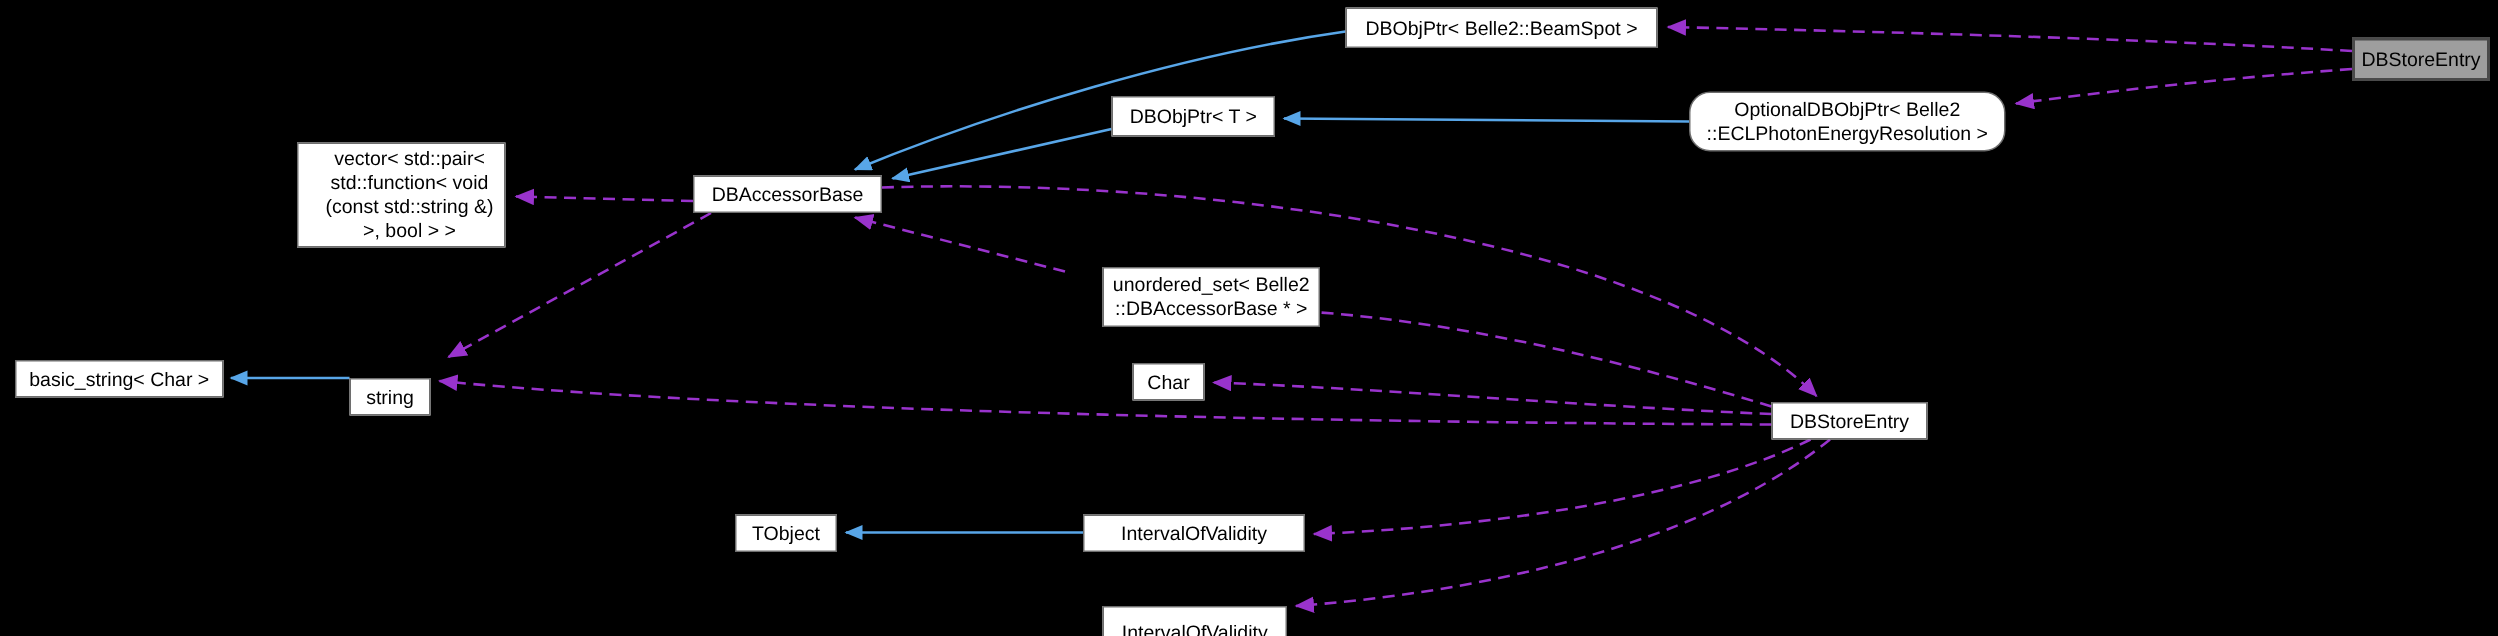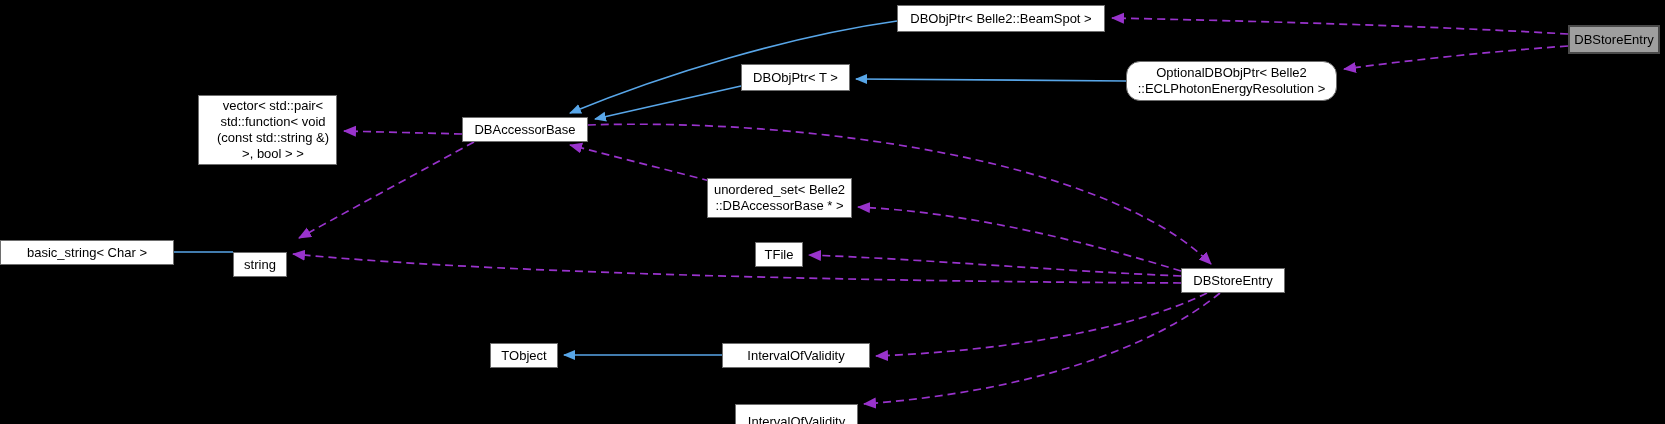--- a/index.html
+++ b/index.html
@@ -28,23 +28,23 @@
     background:#9e9e9e;
     border:2px solid #4a4a4a;
   }
   
   .n-beamspot{left:897px;top:5px;width:208px;height:27px;}
   .n-clusterutils{left:1568px;top:25px;width:92px;height:29px;}
   .n-dbobjptr-t{left:741px;top:64px;width:109px;height:27px;}
   .n-optional{left:1126px;top:61px;width:211px;height:40px;border-radius:14px;}
   .n-vector{left:198px;top:95px;width:139px;height:70px;padding-left:15px;}
   .n-dbaccessorbase{left:462px;top:117px;width:126px;height:25px;}
-  .n-unordered{left:707px;top:178px;width:145px;height:40px;}
+  .n-unordered{left:735px;top:178px;width:145px;height:40px;}
   .n-tfile{left:755px;top:242px;width:48px;height:25px;}
-  .n-basicstring{left:0;top:240px;width:174px;height:25px;}
+  .n-basicstring{left:10px;top:240px;width:139px;height:25px;}
   .n-string{left:233px;top:252px;width:54px;height:25px;}
   .n-dbstoreentry{left:1181px;top:268px;width:104px;height:25px;}
   .n-tobject{left:490px;top:343px;width:68px;height:25px;}
   .n-intrarun{left:722px;top:343px;width:148px;height:25px;}
   .n-interval{left:735px;top:404px;width:123px;height:36px;}
 </style>
 </head>
 <body>
 
 <div id="canvas">
@@ -87,21 +87,21 @@
   <div class="node n-dbobjptr-t">DBObjPtr&lt; T &gt;</div>
   <div class="node n-optional">OptionalDBObjPtr&lt; Belle2
 ::ECLPhotonEnergyResolution &gt;</div>
   <div class="node n-vector">vector&lt; std::pair&lt;
 std::function&lt; void
 (const std::string &amp;)
 &gt;, bool &gt; &gt;</div>
   <div class="node n-dbaccessorbase">DBAccessorBase</div>
   <div class="node n-unordered">unordered_set&lt; Belle2
 ::DBAccessorBase * &gt;</div>
-  <div class="node n-tfile">TFile</div>
+  <div class="node n-tfile">Char</div>
   <div class="node n-basicstring">basic_string&lt; Char &gt;</div>
   <div class="node n-string">string</div>
   <div class="node n-dbstoreentry">DBStoreEntry</div>
   <div class="node n-tobject">TObject</div>
   <div class="node n-intrarun">IntervalOfValidity</div>
   <div class="node n-interval">IntervalOfValidity</div>
 
 </div>
 
 </body></html>

